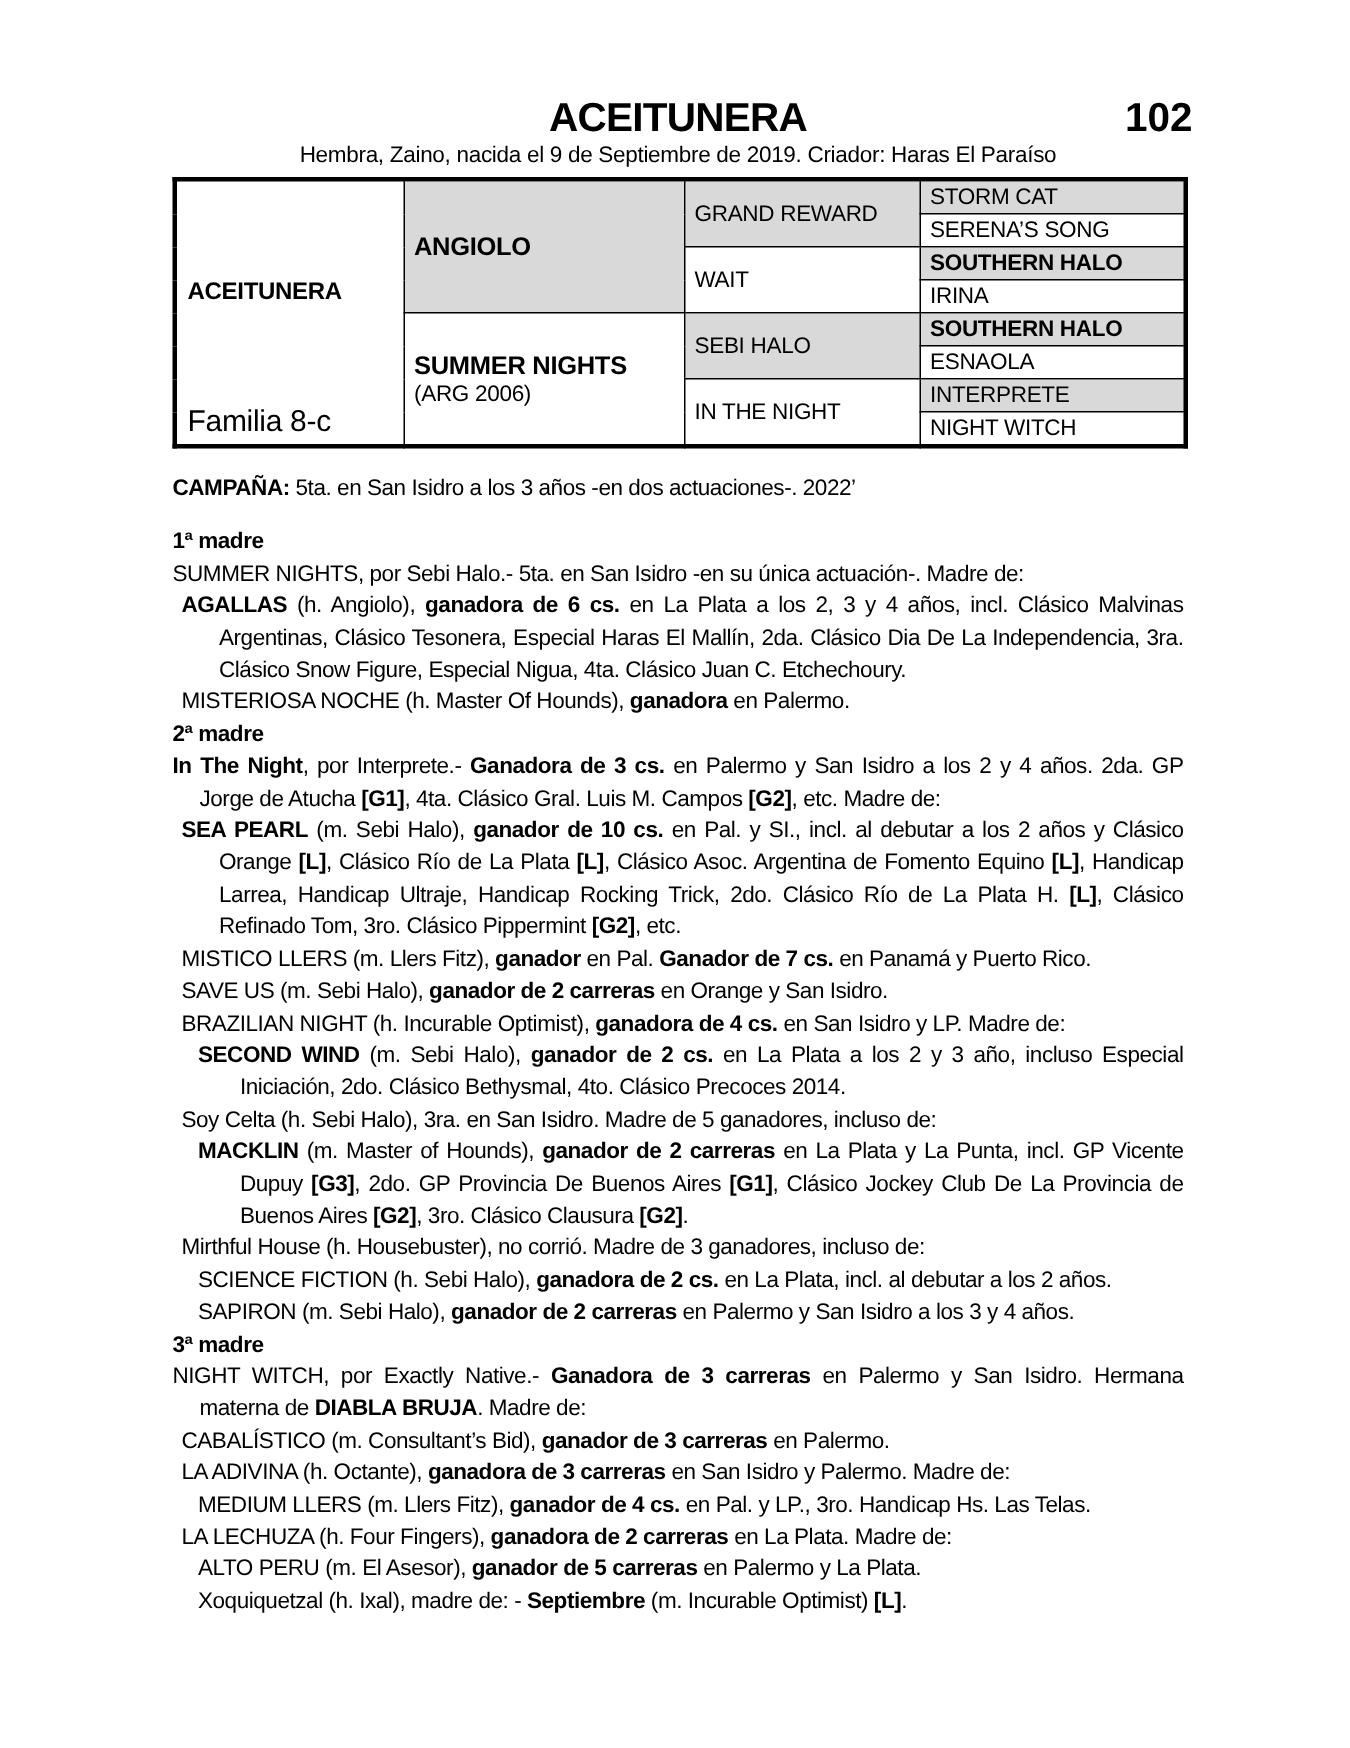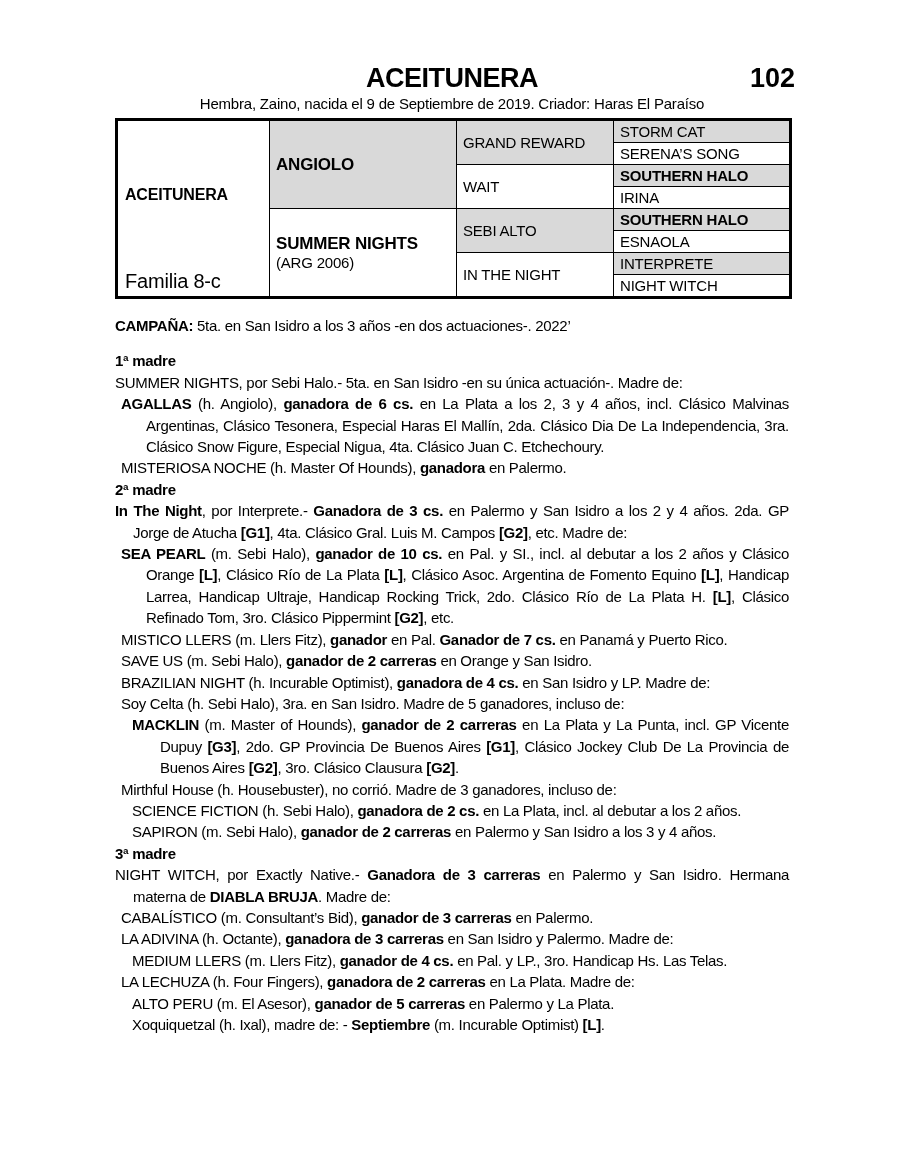--- a/index.html
+++ b/index.html
@@ -67,21 +67,21 @@
         <td class="g4 sh b">SOUTHERN HALO</td>
       </tr>
       <tr>
         <td class="g4">IRINA</td>
       </tr>
       <tr>
         <td class="parent" rowspan="4">
           <div class="nm">SUMMER NIGHTS</div>
           <div class="detail">(ARG 2006)</div>
         </td>
-        <td class="g3 sh" rowspan="2">SEBI ALTO</td>
+        <td class="g3 sh" rowspan="2">SEBI HALO</td>
         <td class="g4 sh b">SOUTHERN HALO</td>
       </tr>
       <tr>
         <td class="g4">ESNAOLA</td>
       </tr>
       <tr>
         <td class="g3" rowspan="2">IN THE NIGHT</td>
         <td class="g4 sh">INTERPRETE</td>
       </tr>
       <tr>
@@ -95,20 +95,21 @@
       <p class="hd"><span class="b">1ª madre</span></p>
       <p class="lv0"><span>SUMMER NIGHTS, por Sebi Halo.- 5ta. en San Isidro -en su única actuación-. Madre de:</span></p>
       <p class="lv1"><span class="b">AGALLAS</span><span> (h. Angiolo), </span><span class="b">ganadora de 6 cs.</span><span> en La Plata a los 2, 3 y 4 años, incl. Clásico Malvinas Argentinas, Clásico Tesonera, Especial Haras El Mallín, 2da. Clásico Dia De La Independencia, 3ra. Clásico Snow Figure, Especial Nigua, 4ta. Clásico Juan C. Etchechoury.</span></p>
       <p class="lv1"><span>MISTERIOSA NOCHE (h. Master Of Hounds), </span><span class="b">ganadora</span><span> en Palermo.</span></p>
       <p class="hd"><span class="b">2ª madre</span></p>
       <p class="lv0"><span class="b">In The Night</span><span>, por Interprete.- </span><span class="b">Ganadora de 3 cs.</span><span> en Palermo y San Isidro a los 2 y 4 años. 2da. GP Jorge de Atucha </span><span class="b">[G1]</span><span>, 4ta. Clásico Gral. Luis M. Campos </span><span class="b">[G2]</span><span>, etc. Madre de:</span></p>
       <p class="lv1"><span class="b">SEA PEARL</span><span> (m. Sebi Halo), </span><span class="b">ganador de 10 cs.</span><span> en Pal. y SI., incl. al debutar a los 2 años y Clásico Orange </span><span class="b">[L]</span><span>, Clásico Río de La Plata </span><span class="b">[L]</span><span>, Clásico Asoc. Argentina de Fomento Equino </span><span class="b">[L]</span><span>, Handicap Larrea, Handicap Ultraje, Handicap Rocking Trick, 2do. Clásico Río de La Plata H. </span><span class="b">[L]</span><span>, Clásico Refinado Tom, 3ro. Clásico Pippermint </span><span class="b">[G2]</span><span>, etc.</span></p>
       <p class="lv1"><span>MISTICO LLERS (m. Llers Fitz), </span><span class="b">ganador</span><span> en Pal. </span><span class="b">Ganador de 7 cs.</span><span> en Panamá y Puerto Rico.</span></p>
       <p class="lv1"><span>SAVE US (m. Sebi Halo), </span><span class="b">ganador de 2 carreras</span><span> en Orange y San Isidro.</span></p>
       <p class="lv1"><span>BRAZILIAN NIGHT (h. Incurable Optimist), </span><span class="b">ganadora de 4 cs.</span><span> en San Isidro y LP. Madre de:</span></p>
+      <p class="lv2"><span class="b">SECOND WIND</span><span> (m. Sebi Halo), </span><span class="b">ganador de 2 cs.</span><span> en La Plata a los 2 y 3 año, incluso Especial Iniciación, 2do. Clásico Bethysmal, 4to. Clásico Precoces 2014.</span></p>
       <p class="lv1"><span>Soy Celta (h. Sebi Halo), 3ra. en San Isidro. Madre de 5 ganadores, incluso de:</span></p>
       <p class="lv2"><span class="b">MACKLIN</span><span> (m. Master of Hounds), </span><span class="b">ganador de 2 carreras</span><span> en La Plata y La Punta, incl. GP Vicente Dupuy </span><span class="b">[G3]</span><span>, 2do. GP Provincia De Buenos Aires </span><span class="b">[G1]</span><span>, Clásico Jockey Club De La Provincia de Buenos Aires </span><span class="b">[G2]</span><span>, 3ro. Clásico Clausura </span><span class="b">[G2]</span><span>.</span></p>
       <p class="lv1"><span>Mirthful House (h. Housebuster), no corrió. Madre de 3 ganadores, incluso de:</span></p>
       <p class="lv2"><span>SCIENCE FICTION (h. Sebi Halo), </span><span class="b">ganadora de 2 cs.</span><span> en La Plata, incl. al debutar a los 2 años.</span></p>
       <p class="lv2"><span>SAPIRON (m. Sebi Halo), </span><span class="b">ganador de 2 carreras</span><span> en Palermo y San Isidro a los 3 y 4 años.</span></p>
       <p class="hd"><span class="b">3ª madre</span></p>
       <p class="lv0"><span>NIGHT WITCH, por Exactly Native.- </span><span class="b">Ganadora de 3 carreras</span><span> en Palermo y San Isidro. Hermana materna de </span><span class="b">DIABLA BRUJA</span><span>. Madre de:</span></p>
       <p class="lv1"><span>CABALÍSTICO (m. Consultant’s Bid), </span><span class="b">ganador de 3 carreras</span><span> en Palermo.</span></p>
       <p class="lv1"><span>LA ADIVINA (h. Octante), </span><span class="b">ganadora de 3 carreras</span><span> en San Isidro y Palermo. Madre de:</span></p>
       <p class="lv2"><span>MEDIUM LLERS (m. Llers Fitz), </span><span class="b">ganador de 4 cs.</span><span> en Pal. y LP., 3ro. Handicap Hs. Las Telas.</span></p>

